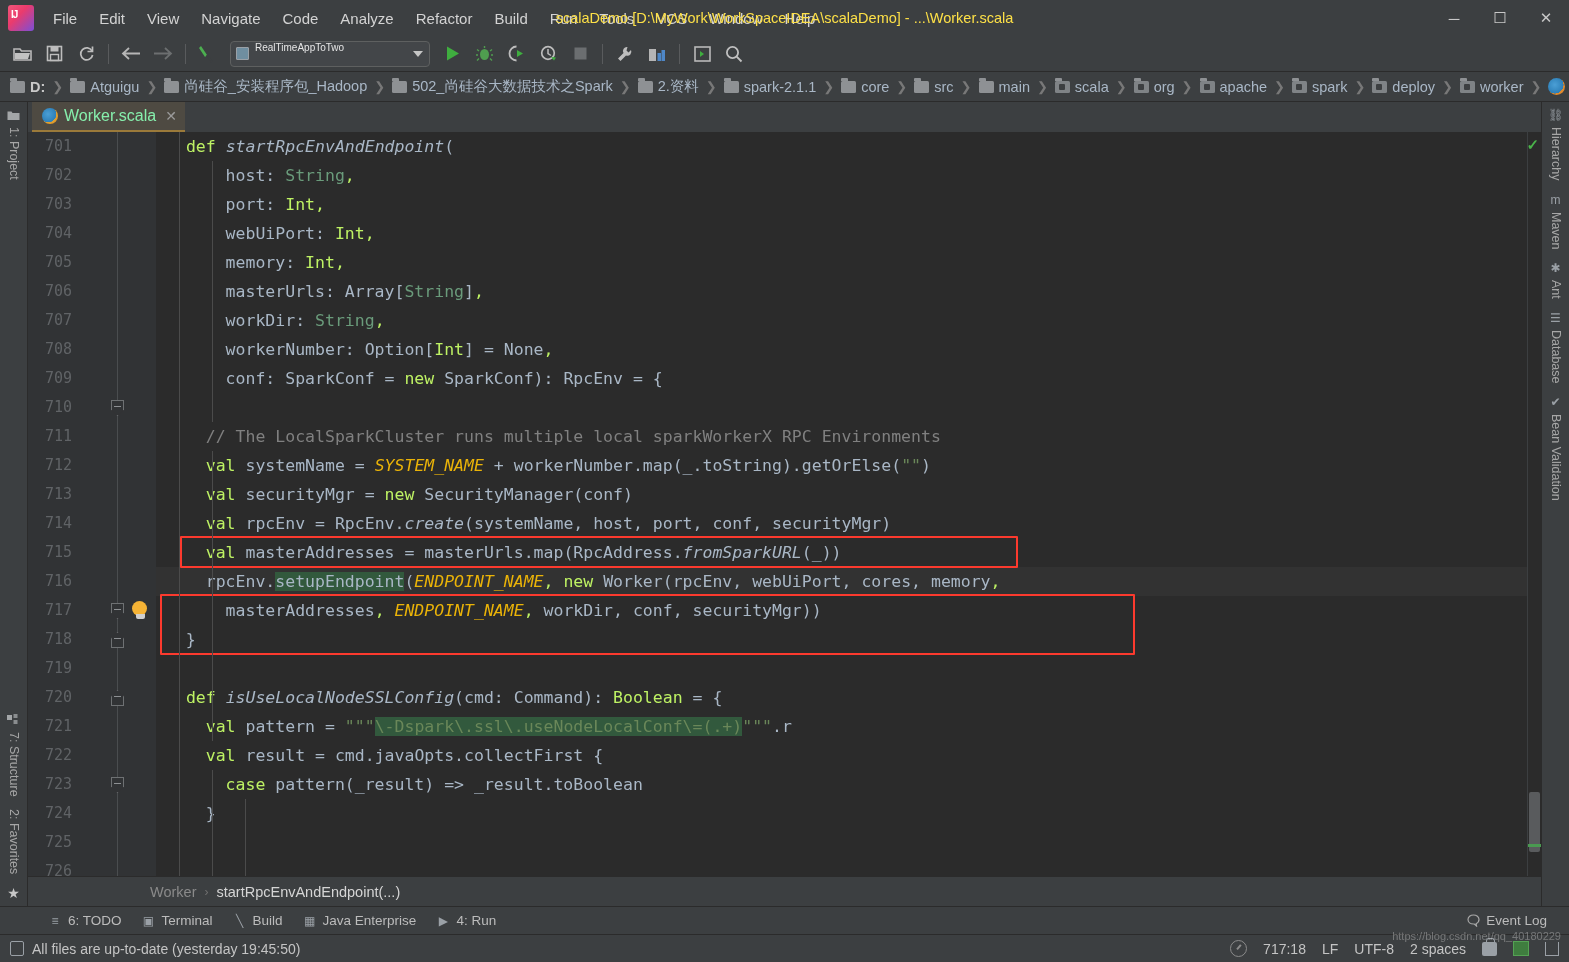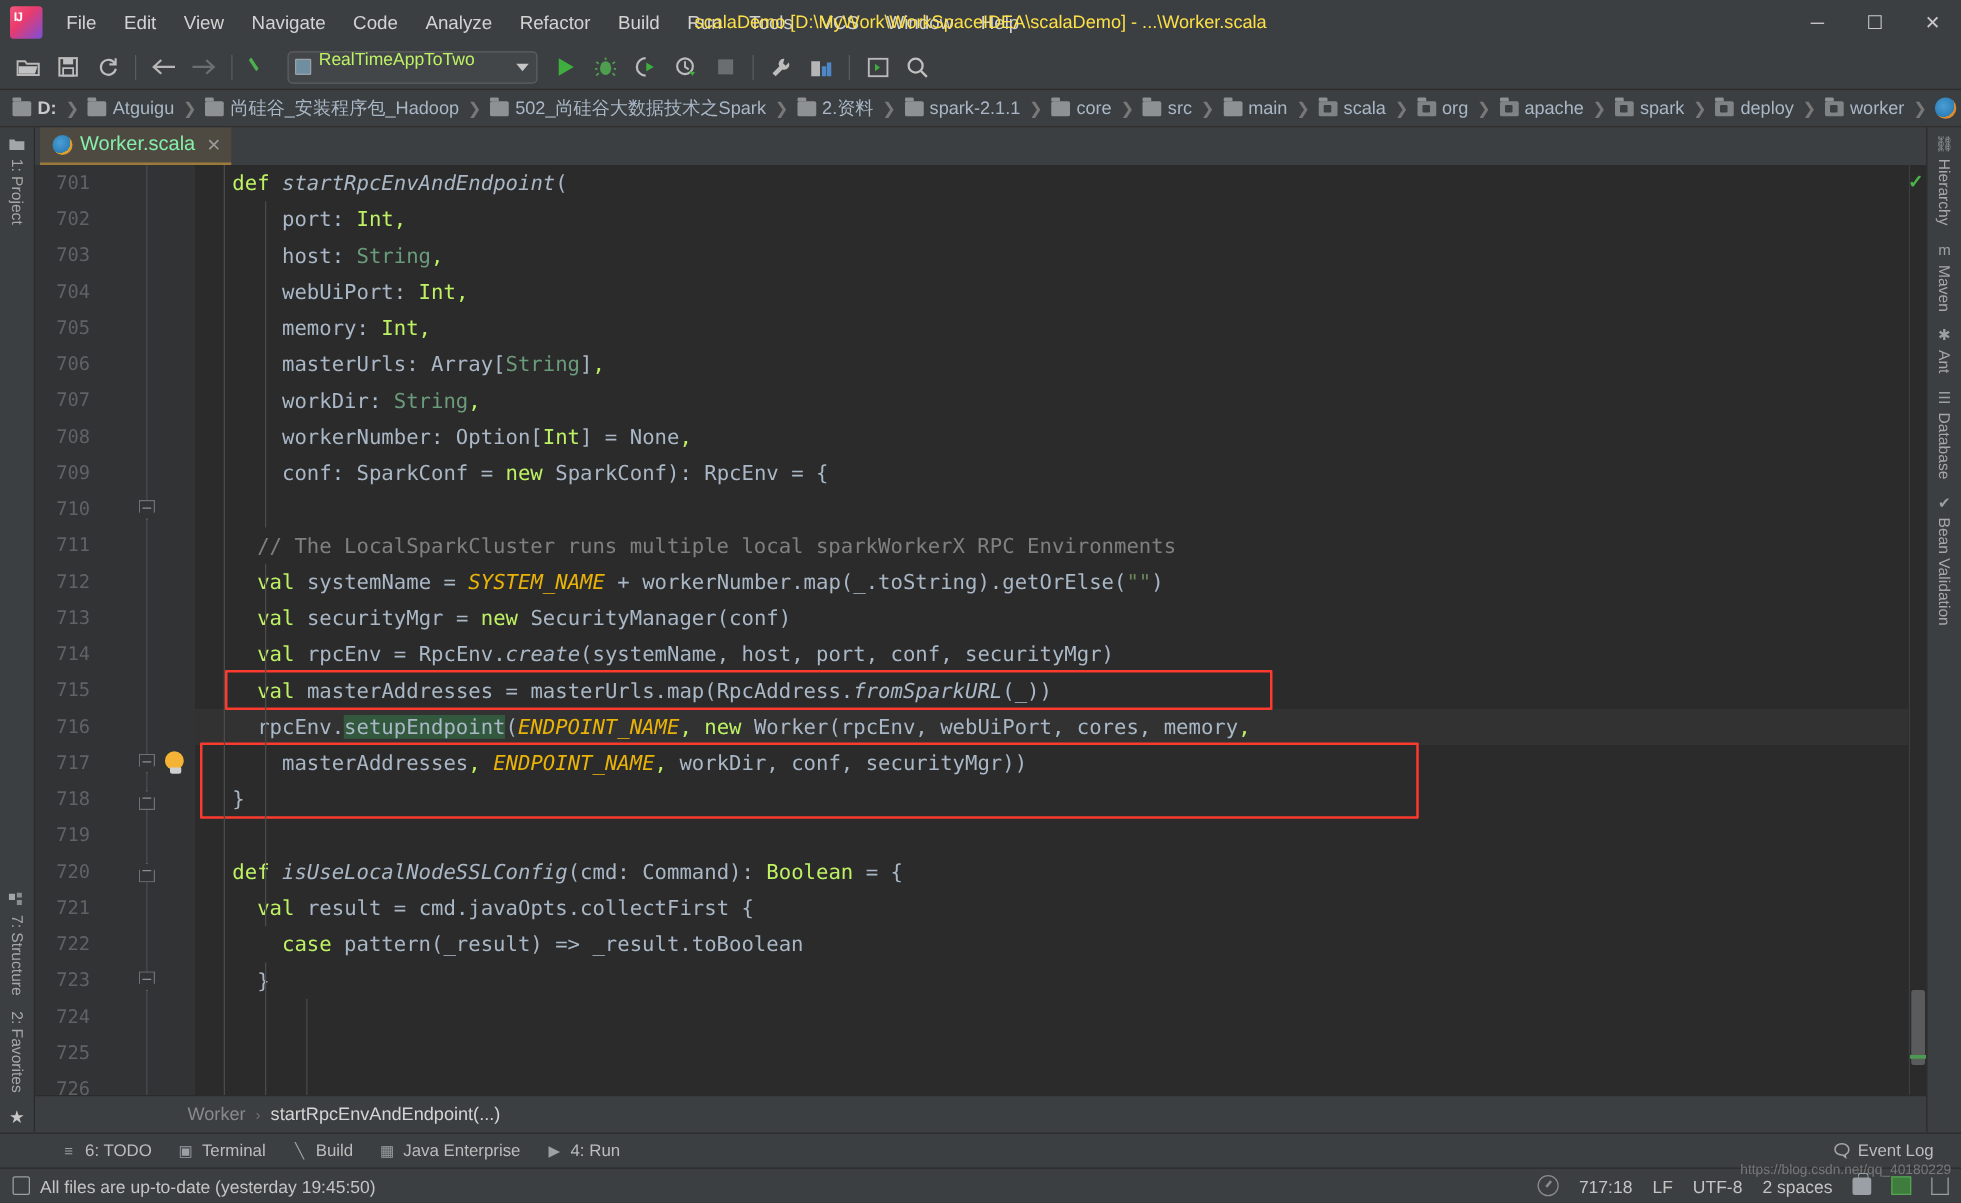--- a/index.html
+++ b/index.html
@@ -57,21 +57,21 @@
   .tb-icon {
     width: 30px; height: 28px; display: flex; align-items: center;
     justify-content: center; margin: 0 1px; border-radius: 3px;
   }
   .tb-sep { width: 1px; height: 20px; background: #595b5d; margin: 0 6px; }
   .run-config {
     display: flex; align-items: center; height: 26px;
     border: 1px solid #5e6060; border-radius: 4px; padding: 0 6px 0 5px;
     margin: 0 6px; background: #434649; min-width: 200px;
   }
-  .run-config-label { font-size: 14px; color: #bef264; margin: 0 8px 13px 6px; }
+  .run-config-label { font-size: 10px; color: #e5e5e5; margin: 0 8px 13px 6px; }
   .rc-box { width: 13px; height: 13px; border: 1.6px solid #9aa0a6; background:#6f8ea0; border-radius:1px;}
   .caret-dn {
     width: 0; height: 0; border-left: 5px solid transparent;
     border-right: 5px solid transparent; border-top: 6px solid #c5c5c5;
     margin-left: auto;
   }
 
   
   .crumbbar {
     height: 30px; flex: 0 0 30px; background: #3c3f41;
@@ -551,39 +551,40 @@
             <div class="fold-marker close" style="top: 500px;"></div>
             <div class="fold-marker close" style="top: 558px;"></div>
             <div class="fold-marker open" style="top: 645px;"></div>
             <div class="bulb" style="top: 469px;">
               <div class="bulb-top"></div>
               <div class="bulb-base"></div>
             </div>
           </div>
         <div class="code" id="code">
             <div class="code-line"><span class="pln">  </span><span class="kw">def </span><span class="mth">startRpcEnvAndEndpoint</span><span class="pln">(</span></div>
+            <div class="code-line"><span class="pln">      host: </span><span class="typ">String</span><span class="kw">,</span></div>
             <div class="code-line"><span class="pln">      port: </span><span class="kw">Int</span><span class="kw">,</span></div>
-            <div class="code-line"><span class="pln">      host: </span><span class="typ">String</span><span class="kw">,</span></div>
             <div class="code-line"><span class="pln">      webUiPort: </span><span class="kw">Int</span><span class="kw">,</span></div>
             <div class="code-line"><span class="pln">      memory: </span><span class="kw">Int</span><span class="kw">,</span></div>
             <div class="code-line"><span class="pln">      masterUrls: Array[</span><span class="typ">String</span><span class="pln">]</span><span class="kw">,</span></div>
             <div class="code-line"><span class="pln">      workDir: </span><span class="typ">String</span><span class="kw">,</span></div>
             <div class="code-line"><span class="pln">      workerNumber: Option[</span><span class="kw">Int</span><span class="pln">] = None</span><span class="kw">,</span></div>
             <div class="code-line"><span class="pln">      conf: SparkConf = </span><span class="kw">new </span><span class="pln">SparkConf): RpcEnv = {</span></div>
             <div class="code-line"></div>
             <div class="code-line"><span class="cmt">    // The LocalSparkCluster runs multiple local sparkWorkerX RPC Environments</span></div>
             <div class="code-line"><span class="pln">    </span><span class="kw">val </span><span class="pln">systemName = </span><span class="fld">SYSTEM_NAME</span><span class="pln"> + workerNumber.map(_.toString).getOrElse(</span><span class="str">""</span><span class="pln">)</span></div>
             <div class="code-line"><span class="pln">    </span><span class="kw">val </span><span class="pln">securityMgr = </span><span class="kw">new </span><span class="pln">SecurityManager(conf)</span></div>
             <div class="code-line"><span class="pln">    </span><span class="kw">val </span><span class="pln">rpcEnv = RpcEnv.</span><span class="mth">create</span><span class="pln">(systemName, host, port, conf, securityMgr)</span></div>
             <div class="code-line"><span class="pln">    </span><span class="kw">val </span><span class="pln">masterAddresses = masterUrls.map(RpcAddress.</span><span class="mth">fromSparkURL</span><span class="pln">(_))</span></div>
             <div class="code-line current"><span class="pln">    rpcEnv.</span><span class="hl-search">setupEndpoint</span><span class="pln">(</span><span class="fld">ENDPOINT_NAME</span><span class="kw">, </span><span class="kw">new </span><span class="pln">Worker(rpcEnv, webUiPort, cores, memory</span><span class="kw">,</span></div>
             <div class="code-line"><span class="pln">      masterAddresses</span><span class="kw">, </span><span class="fld">ENDPOINT_NAME</span><span class="kw">, </span><span class="pln">workDir, conf, securityMgr))</span></div>
             <div class="code-line"><span class="pln">  }</span></div>
             <div class="code-line"></div>
             <div class="code-line"><span class="pln">  </span><span class="kw">def </span><span class="mth">isUseLocalNodeSSLConfig</span><span class="pln">(cmd: Command): </span><span class="kw">Boolean</span><span class="pln"> = {</span></div>
+            <div class="code-line"><span class="pln">    </span><span class="kw">val </span><span class="pln">pattern = </span><span class="str">"""</span><span class="str hl-search">\-Dspark\.ssl\.useNodeLocalConf\=(.+)</span><span class="str">"""</span><span class="pln">.r</span></div>
             <div class="code-line"><span class="pln">    </span><span class="kw">val </span><span class="pln">result = cmd.javaOpts.collectFirst {</span></div>
             <div class="code-line"><span class="pln">      </span><span class="kw">case </span><span class="pln">pattern(_result) =&gt; _result.toBoolean</span></div>
             <div class="code-line"><span class="pln">    }</span></div>
             <div class="redbox" style="top: 404px; height: 32px; left: 24px; width: 838px;"></div>
             <div class="redbox" style="top: 462px; height: 61px; left: 4px; width: 975px;"></div>
             <div class="indent-guide" style="left: 23px; top: 0px; height: 754px; bottom: auto;"></div>
             <div class="indent-guide" style="left: 56px; top: 29px; height: 261px; bottom: auto;"></div>
             <div class="indent-guide" style="left: 56px; top: 319px; height: 290px; bottom: auto;"></div>
             <div class="indent-guide" style="left: 56px; top: 638px; height: 116px; bottom: auto;"></div>
             <div class="indent-guide" style="left: 89px; top: 667px; height: 87px; bottom: auto;"></div>

